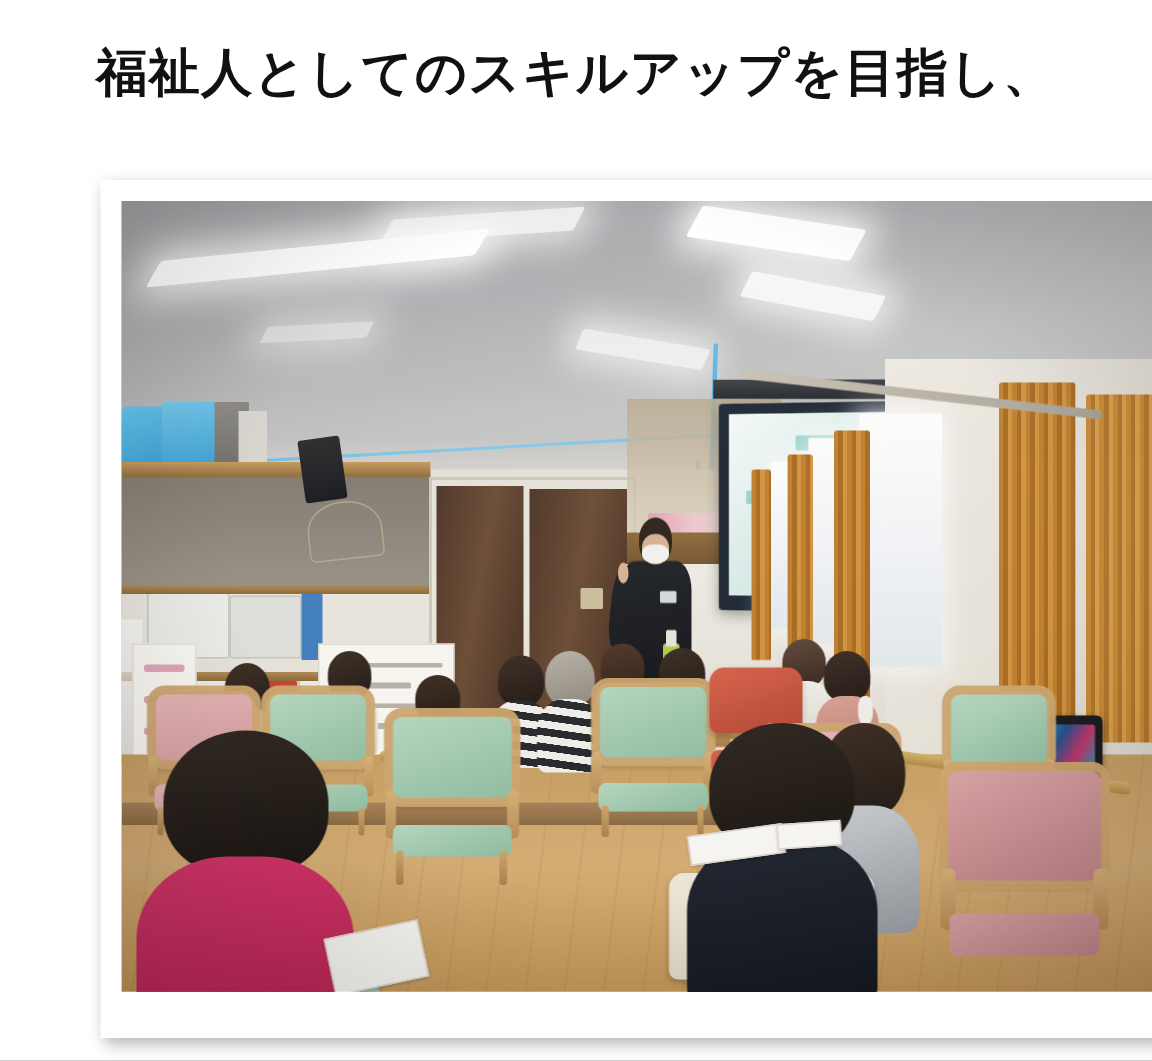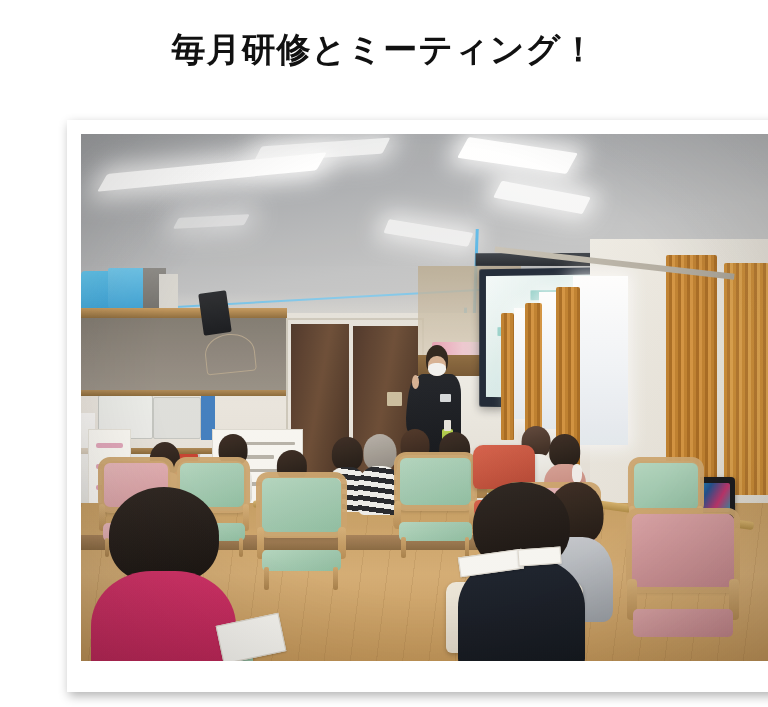--- a/index.html
+++ b/index.html
@@ -331,21 +331,21 @@
     background:radial-gradient(ellipse at 50% 45%,rgba(0,0,0,0) 55%,rgba(0,0,0,.18) 100%);}
   .warm{position:absolute;inset:0;pointer-events:none;
     background:linear-gradient(180deg,rgba(255,250,240,.06),rgba(120,90,50,.05));}
 </style>
 </head>
 <body>
 
 <div class="page">
 
   <h1 class="headline">
-    <span class="l2">毎月研修とミーティング！</span>
+    <span class="l1">福祉人としてのスキルアップを目指し、</span>
   </h1>
 
   <figure class="photo-frame">
     <div class="photo" aria-label="研修会場で講師の話を聞く参加者たち">
       <div class="scene">
 
         <div class="ceiling"></div>
         <div class="ceiling-edge"></div>
         <div class="fluo f1"></div>
         <div class="fluo f2"></div>

